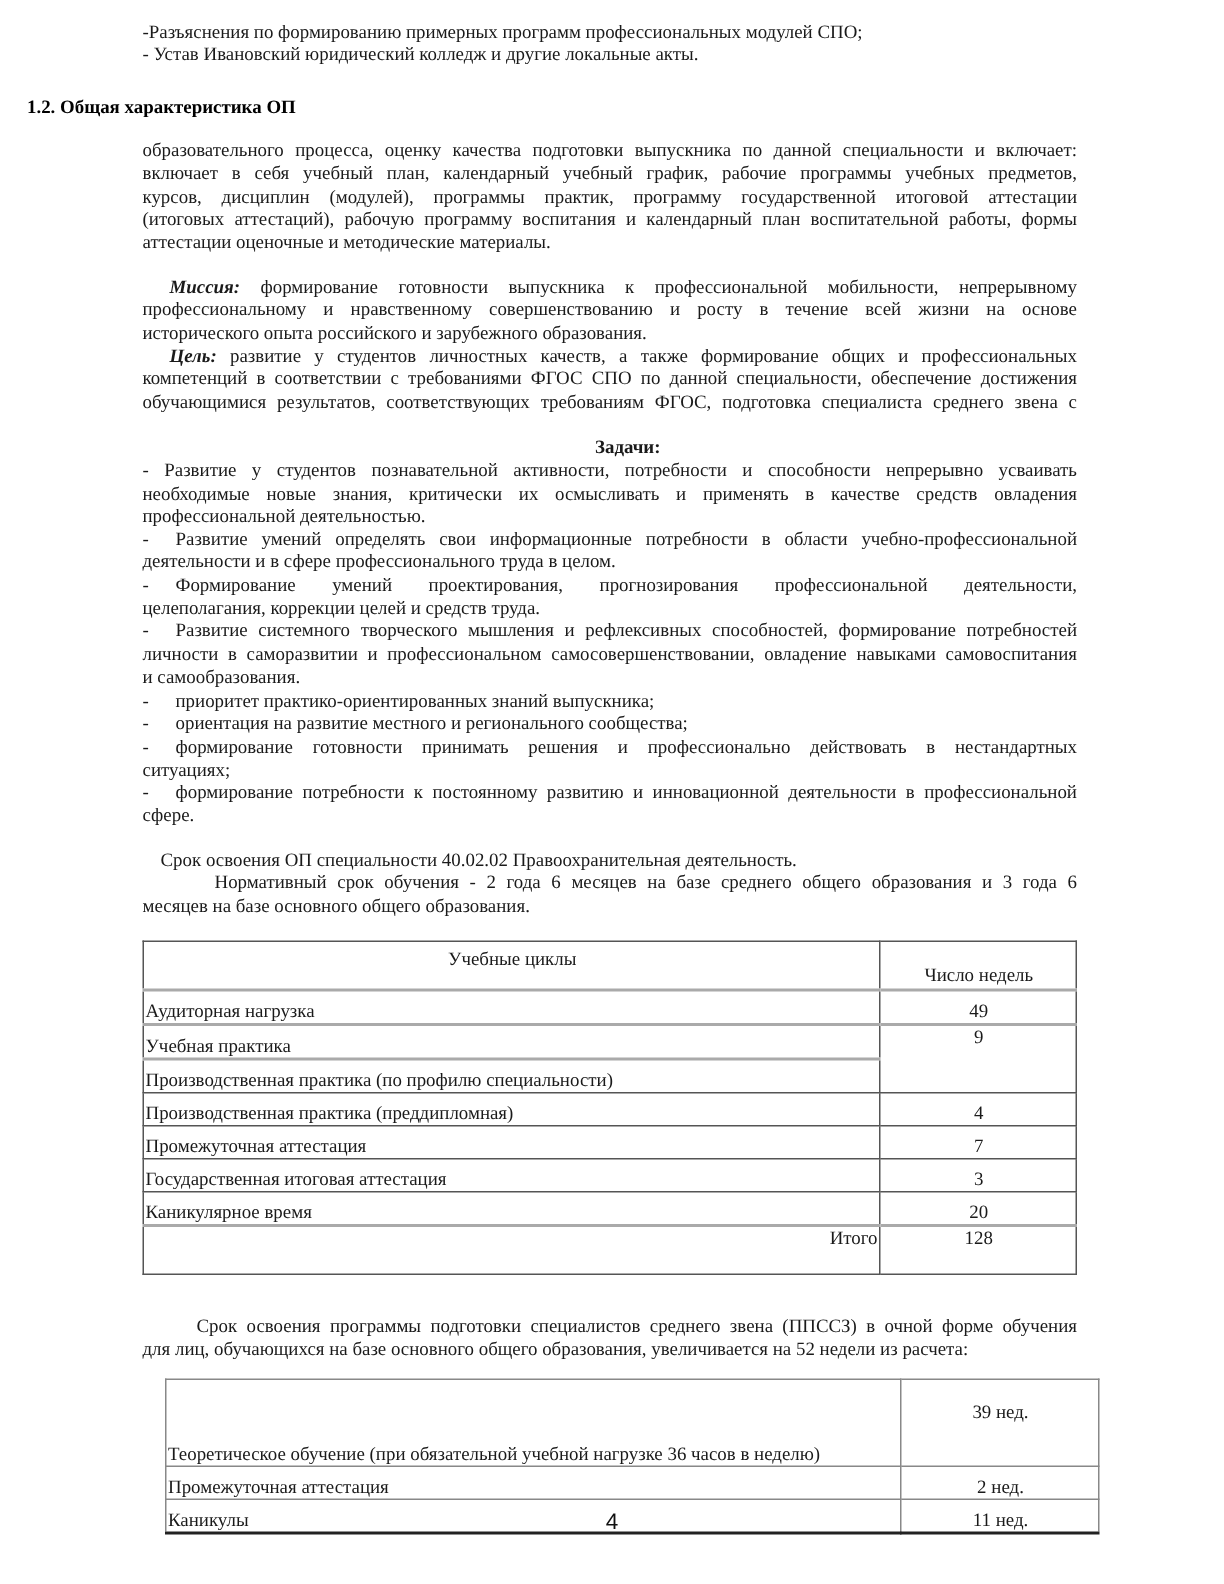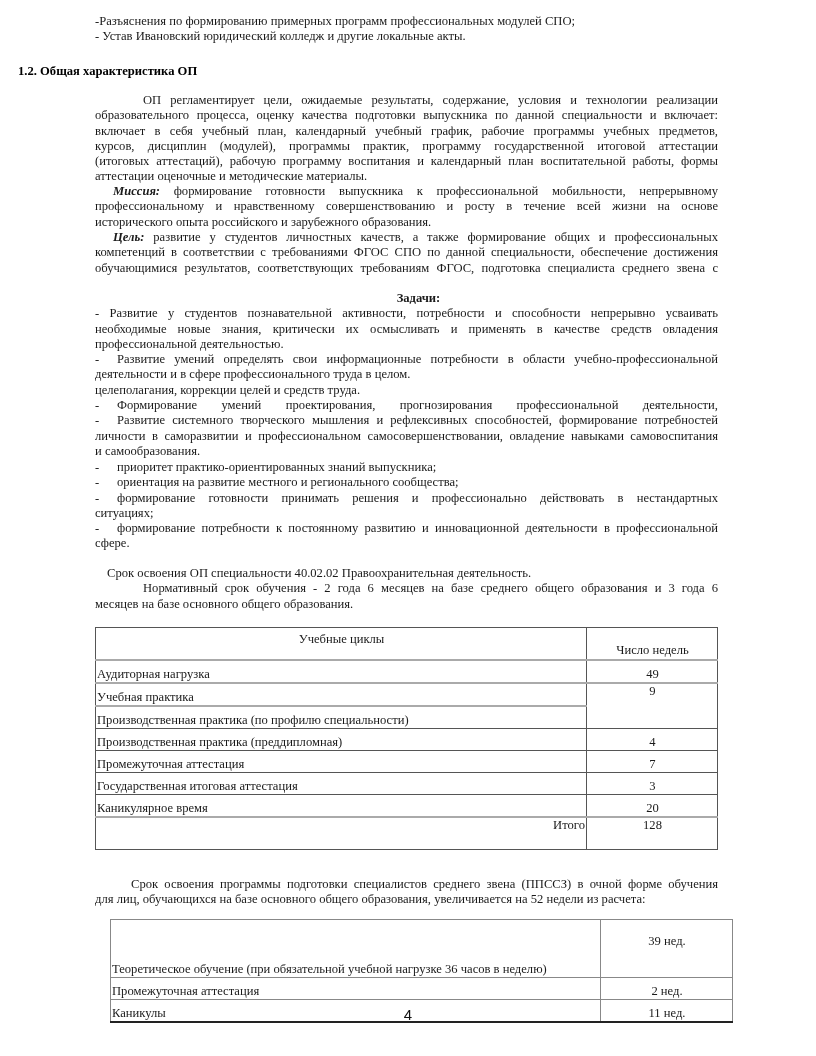--- a/index.html
+++ b/index.html
@@ -54,21 +54,20 @@
 <div class="page">
 
   <div class="text" style="top:14px;">
     <span class="line">-Разъяснения по формированию примерных программ профессиональных модулей СПО;</span>
     <span class="line">- Устав Ивановский юридический колледж и другие локальные акты.</span>
   </div>
 
   <div class="title">1.2. Общая характеристика ОП</div>
 
   <div class="text" style="top:93px;">
-    <span class="line just" style="padding-left:48px;">ОП регламентирует цели, ожидаемые результаты, содержание, условия и технологии реализации</span>
     <span class="line just">образовательного процесса, оценку качества подготовки выпускника по данной специальности и включает:</span>
     <span class="line just">включает в себя учебный план, календарный учебный график, рабочие программы учебных предметов,</span>
     <span class="line just">курсов, дисциплин (модулей), программы практик, программу государственной итоговой аттестации</span>
     <span class="line just">(итоговых аттестаций), рабочую программу воспитания и календарный план воспитательной работы, формы</span>
     <span class="line">аттестации оценочные и методические материалы.</span>
   </div>
 
   <div class="text" style="top:184px;">
     <span class="line just" style="padding-left:18px;"><span class="bi">Миссия:</span><span> формирование готовности выпускника к профессиональной мобильности, непрерывному</span></span>
     <span class="line just">профессиональному и нравственному совершенствованию и росту в течение всей жизни на основе</span>
@@ -81,22 +80,22 @@
     <span class="line just">обучающимися результатов, соответствующих требованиям ФГОС, подготовка специалиста среднего звена с</span>
   </div>
 
   <div class="text" style="top:291px;">
     <span class="line b" style="padding-left:24px;text-align:center;">Задачи:</span>
     <span class="line just">- Развитие у студентов познавательной активности, потребности и способности непрерывно усваивать</span>
     <span class="line just">необходимые новые знания, критически их осмысливать и применять в качестве средств овладения</span>
     <span class="line">профессиональной деятельностью.</span>
     <span class="line just"><span class="dash">-</span><span>Развитие умений определять свои информационные потребности в области учебно-профессиональной</span></span>
     <span class="line">деятельности и в сфере профессионального труда в целом.</span>
+    <span class="line just"><span class="dash">-</span><span>Формирование умений проектирования, прогнозирования профессиональной деятельности,</span></span>
     <span class="line">целеполагания, коррекции целей и средств труда.</span>
-    <span class="line just"><span class="dash">-</span><span>Формирование умений проектирования, прогнозирования профессиональной деятельности,</span></span>
     <span class="line just"><span class="dash">-</span><span>Развитие системного творческого мышления и рефлексивных способностей, формирование потребностей</span></span>
     <span class="line just">личности в саморазвитии и профессиональном самосовершенствовании, овладение навыками самовоспитания</span>
     <span class="line">и самообразования.</span>
   </div>
 
   <div class="text" style="top:460px;">
     <span class="line"><span class="dash">-</span><span>приоритет практико-ориентированных знаний выпускника;</span></span>
     <span class="line"><span class="dash">-</span><span>ориентация на развитие местного и регионального сообщества;</span></span>
     <span class="line just"><span class="dash">-</span><span>формирование готовности принимать решения и профессионально действовать в нестандартных</span></span>
     <span class="line">ситуациях;</span>

